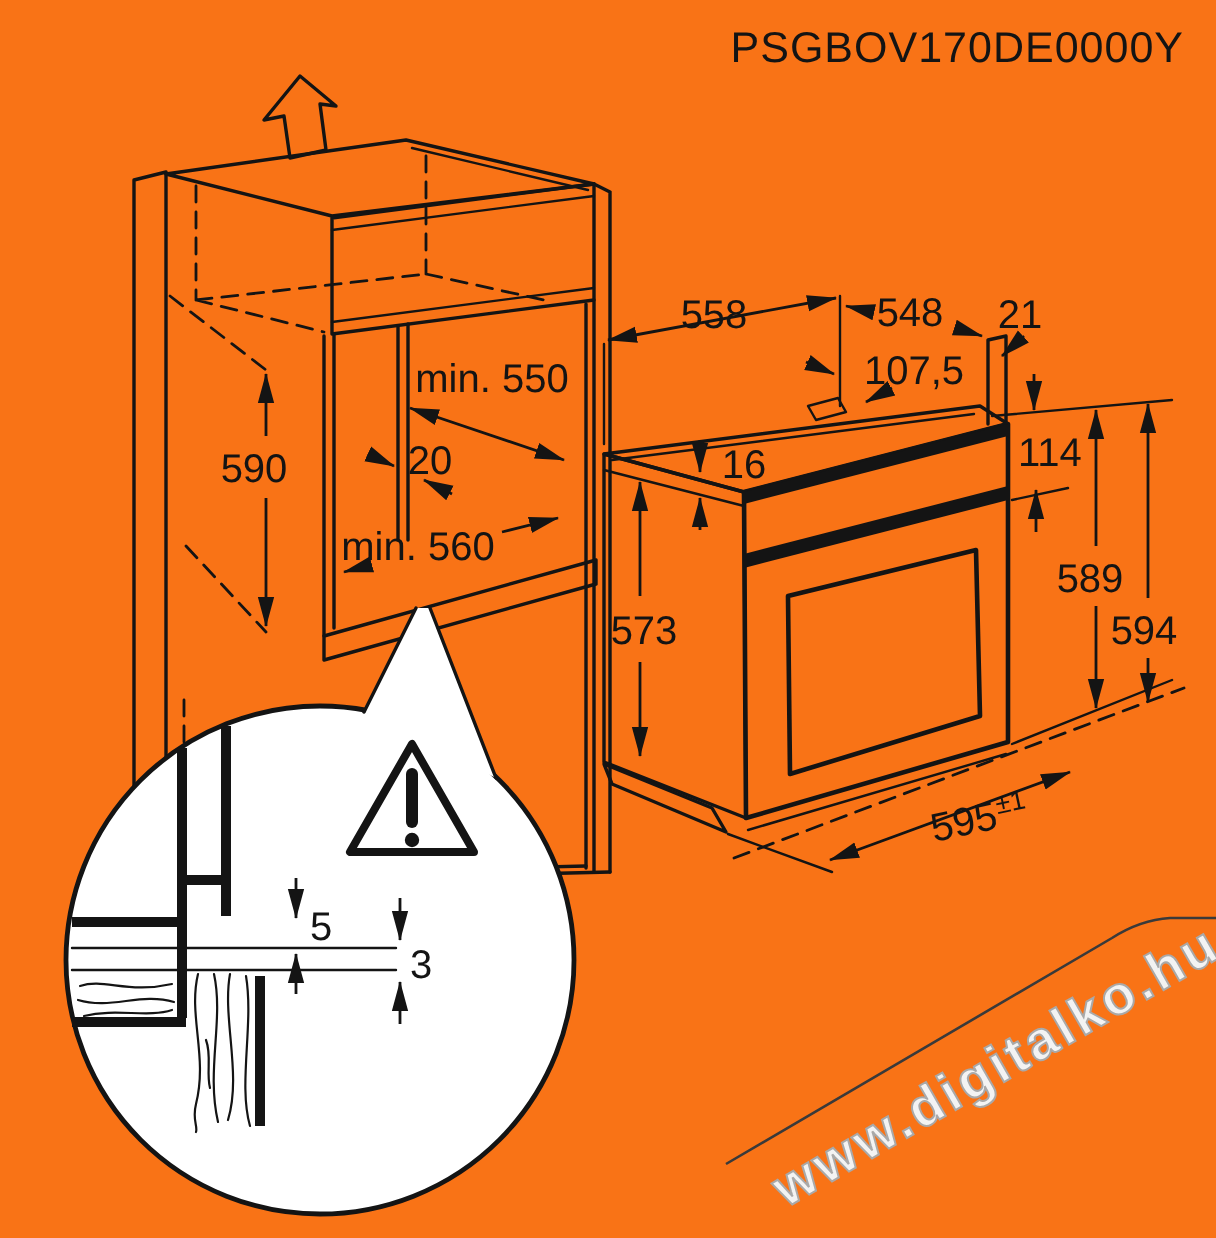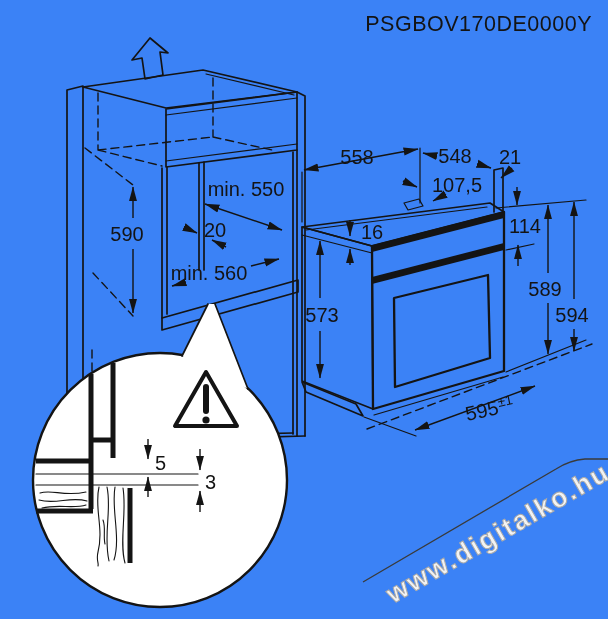--- a/index.html
+++ b/index.html
@@ -1,16 +1,16 @@
 <!DOCTYPE html>
 <html><head>
 <meta charset="utf-8">
 <style>
   html,body { margin:0; padding:0; background:#ffffff; }
-  .stage { position:relative; width:608px; height:619px; background:#3b82f6; overflow:hidden; }
+  .stage { position:relative; width:608px; height:619px; background:#f97316; overflow:hidden; }
   svg text { font-family:"Liberation Sans", sans-serif; fill:#141414; }
   .s   { fill:none; stroke:#141414; stroke-width:1.7; stroke-linejoin:round; stroke-linecap:round; }
   .s2  { stroke-width:2.3; }
   .thin{ stroke-width:1.2; }
   .dash{ stroke-dasharray:8 5; stroke-width:1.4; }
   .thk { fill:none; stroke:#141414; stroke-width:5; stroke-linecap:butt; }
   .grain{ fill:none; stroke:#141414; stroke-width:1.1; stroke-linecap:round; }
   .dim { fill:none; stroke:#141414; stroke-width:1.4; }
   .t20 { font-size:20px; }
   .t13 { font-size:13.5px; }

